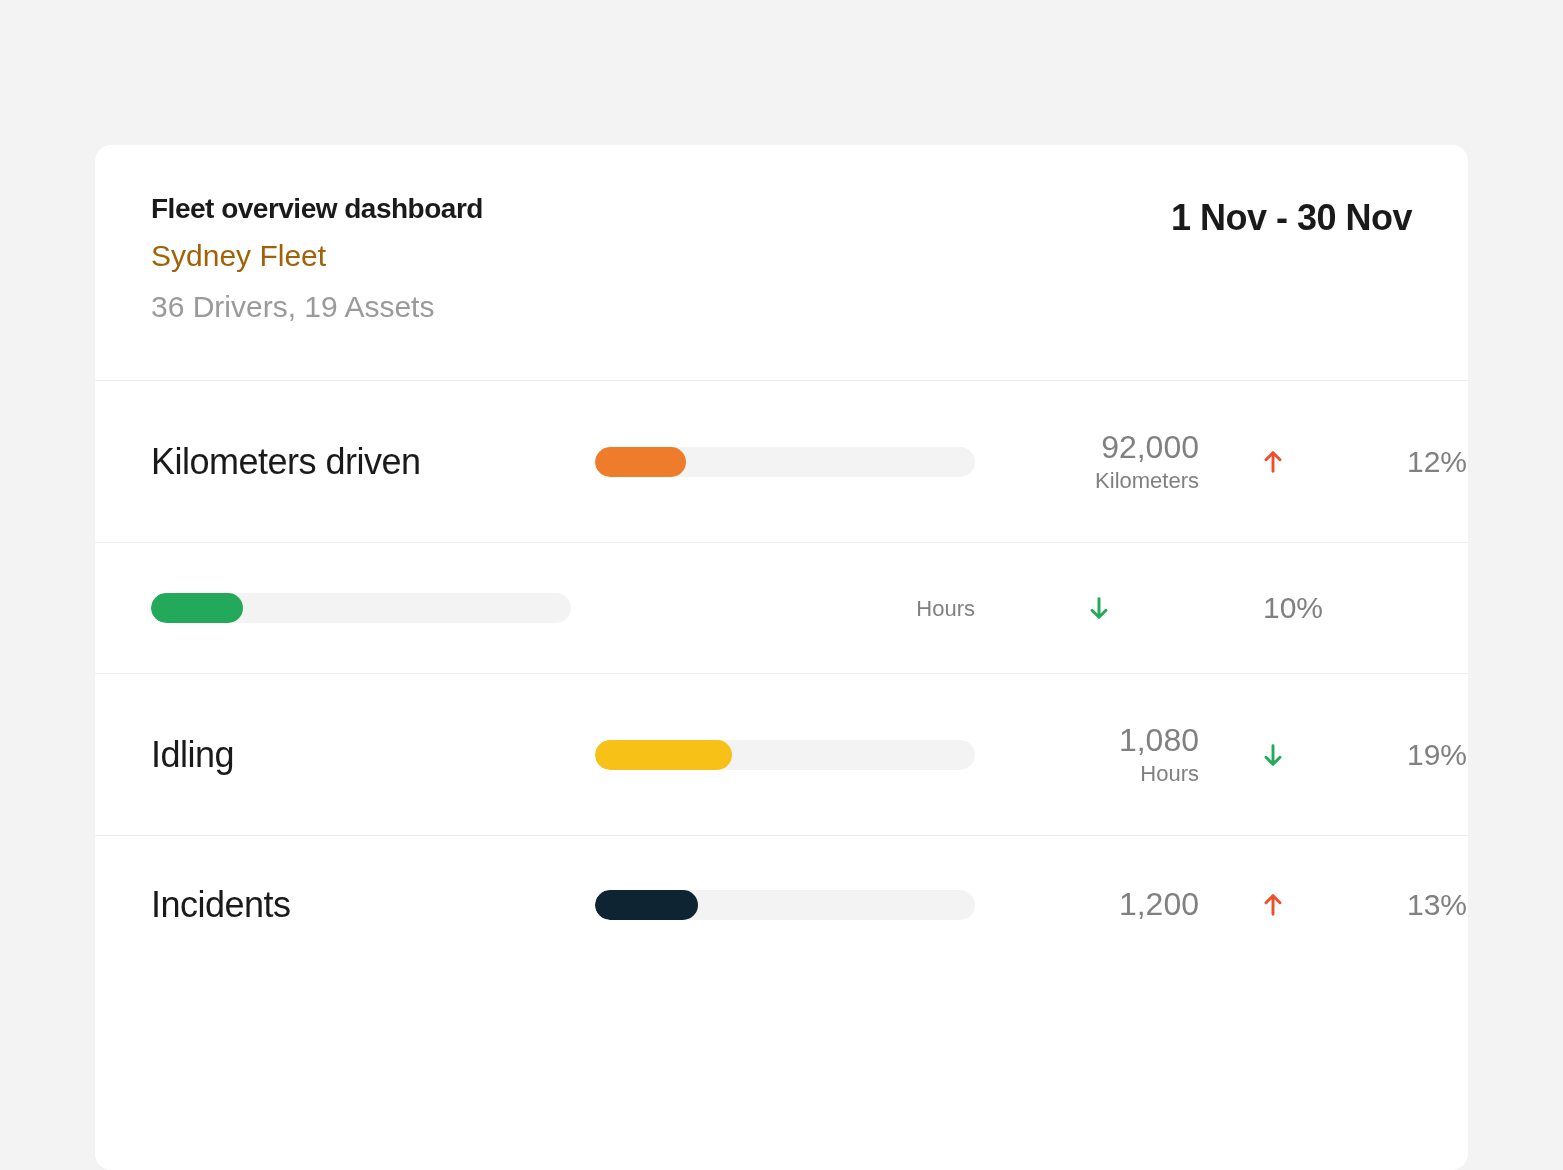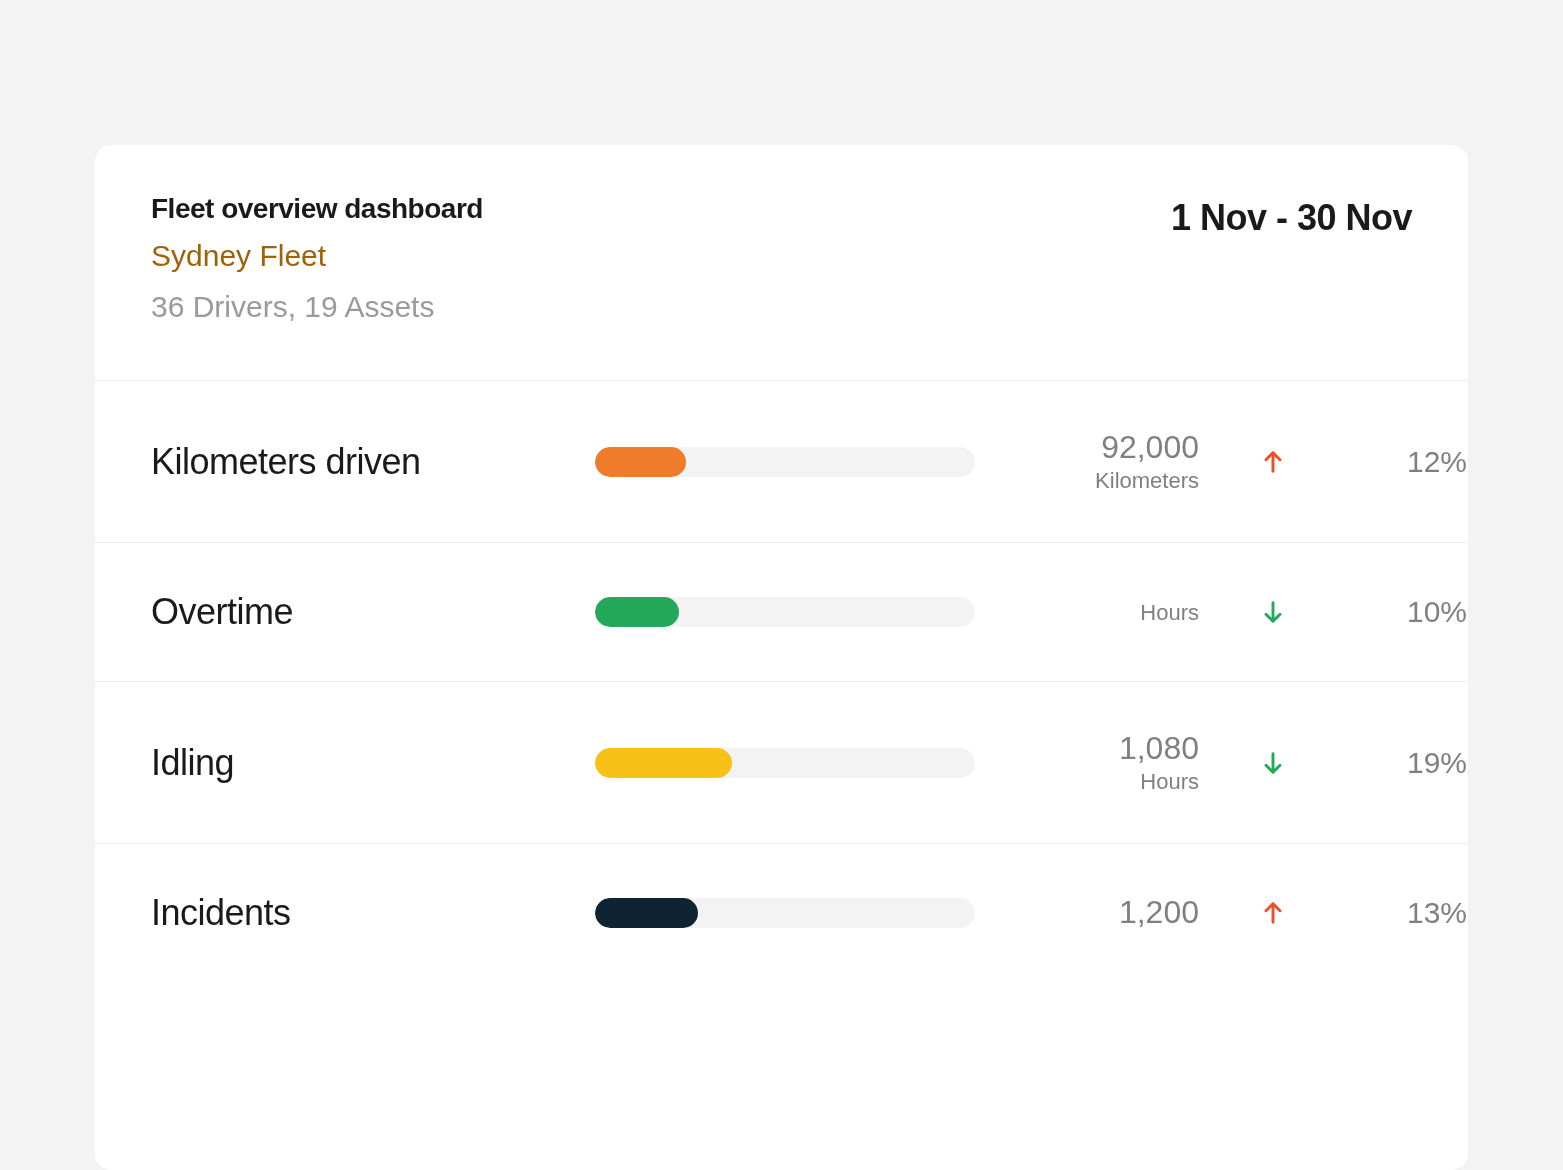--- a/index.html
+++ b/index.html
@@ -134,21 +134,20 @@
     </div>
     <div class="trend-col">
         <svg viewBox="0 0 24 24" fill="none" stroke="#ee4f28" stroke-width="2.5" stroke-linecap="round" stroke-linejoin="round">
           <path d="M12 4 L12 20 M12 4 L6 10 M12 4 L18 10"></path>
         </svg>
       </div>
     <div class="pct-col">12%</div>
   </div>
 
   <div class="row">
-    <div class="row-label">Overtime</div>
     <div class="bar-track">
       <div class="bar-fill" style="width: 22%; background: rgb(36, 169, 91);"></div>
     </div>
     <div class="value-col">
       <div class="value-unit">Hours</div>
     </div>
     <div class="trend-col">
         <svg viewBox="0 0 24 24" fill="none" stroke="#24a95b" stroke-width="2.5" stroke-linecap="round" stroke-linejoin="round">
           <path d="M12 20 L12 4 M12 20 L6 14 M12 20 L18 14"></path>
         </svg>

